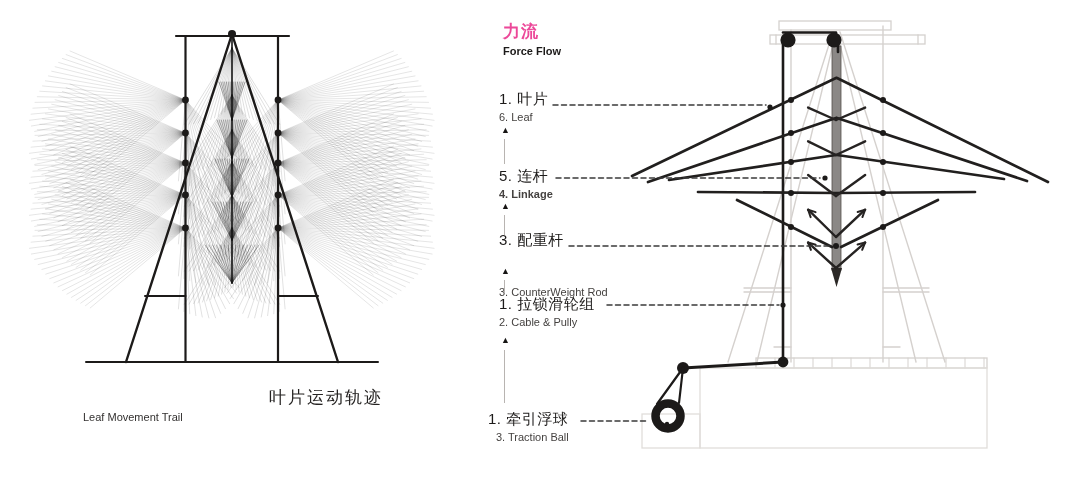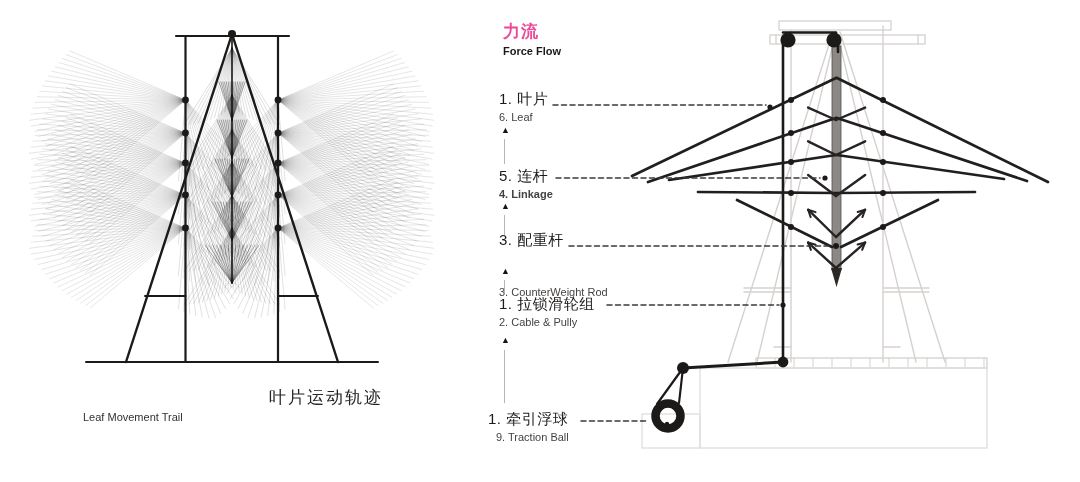--- a/index.html
+++ b/index.html
@@ -817,15 +817,15 @@
   <div class="txt lbl-en" style="left:499px;top:270px;margin-top:16px;">3. CounterWeight Rod</div>
   <div class="txt flow-arrow" style="left:501px;top:267px;">▲</div>
   <div class="flow-line" style="left:504px;top:280px;height:13px;"></div>
 
   <div class="txt lbl-cn" style="left:499px;top:295px;">1. 拉锁滑轮组</div>
   <div class="txt lbl-en" style="left:499px;top:316px;">2. Cable &amp; Pully</div>
   <div class="txt flow-arrow" style="left:501px;top:336px;">▲</div>
   <div class="flow-line" style="left:504px;top:350px;height:53px;"></div>
 
   <div class="txt lbl-cn" style="left:488px;top:410px;">1. 牵引浮球</div>
-  <div class="txt lbl-en" style="left:496px;top:431px;">9. Traction Ball</div>
+  <div class="txt lbl-en" style="left:496px;top:431px;">3. Traction Ball</div>
 
 </div>
 
 </body></html>

